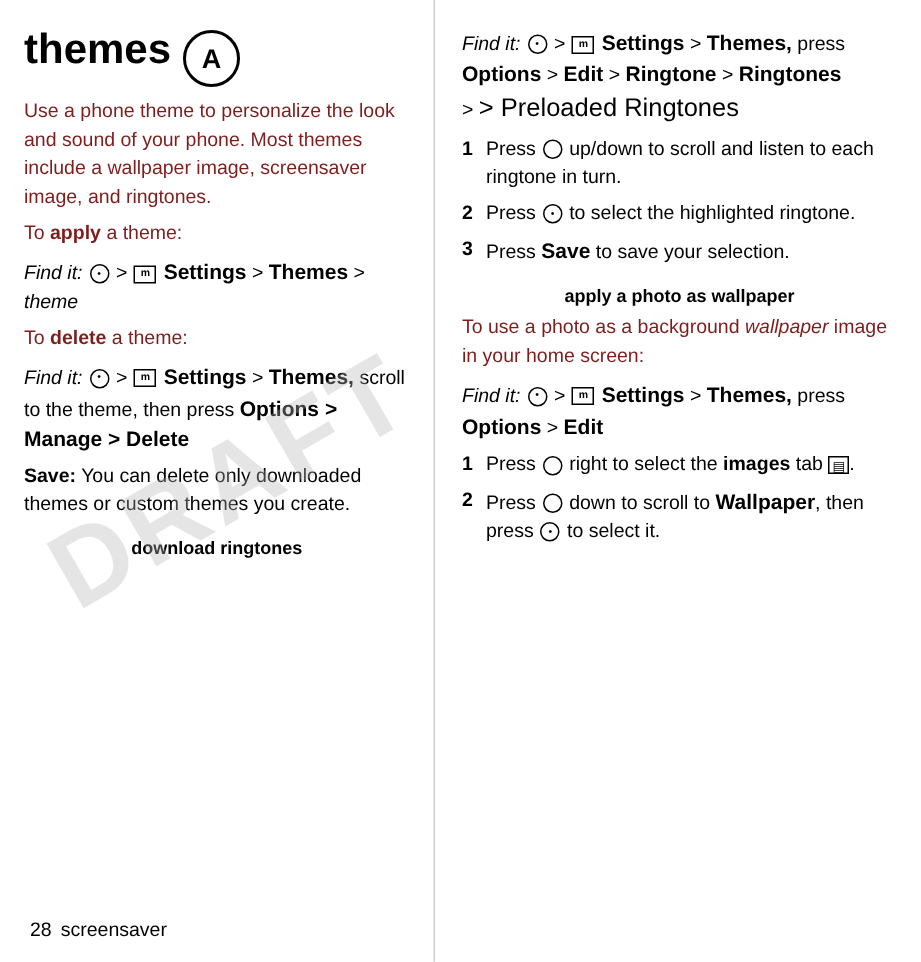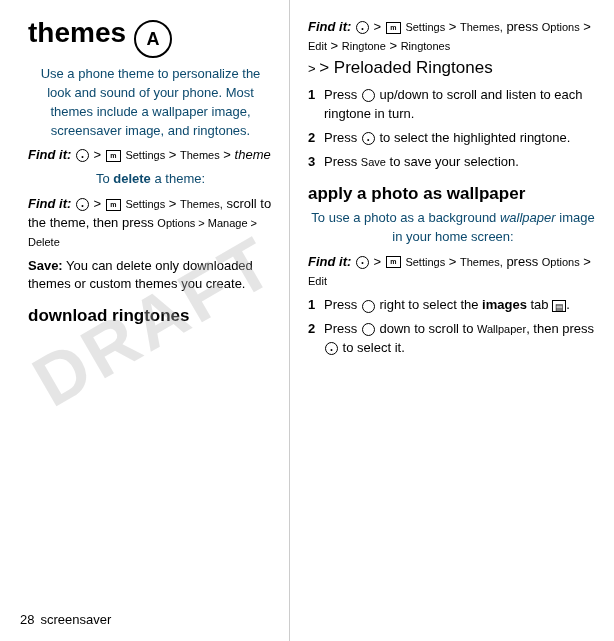--- a/index.html
+++ b/index.html
@@ -32,21 +32,21 @@
       font-weight: bold;
       font-family: Arial, sans-serif;
       pointer-events: none;
       z-index: 100;
       letter-spacing: 4px;
     }
 
     
     .left-col {
       width: 290px;
-      padding: 18px 16px 18px 28px;
+      padding: 18px 16px 18px 16px;
       border-right: 1px solid #ccc;
       position: relative;
     }
 
     
     .right-col {
       width: 324px;
       padding: 18px 16px 18px 18px;
     }
 
@@ -74,48 +74,48 @@
     
     h1.main-title {
       font-size: 28px;
       font-weight: bold;
       font-family: Arial, sans-serif;
       line-height: 1.1;
       margin-bottom: 8px;
     }
 
     h2.section-title {
-      font-size: 17px;
+      font-size: 12px;
       font-weight: bold;
       font-family: Arial, sans-serif;
       margin-top: 12px;
       margin-bottom: 5px;
       line-height: 1.2;
+      text-align: center;
     }
 
     
     p.body-text {
       font-size: 13px;
       font-family: Arial, sans-serif;
       line-height: 1.45;
       margin-bottom: 6px;
-      color: #0c4a6e;
-      text-align: center;
+      color: #7f1d1d;
     }
 
     
     .find-it {
       font-size: 13px;
       font-family: Arial, sans-serif;
       line-height: 1.45;
       margin-bottom: 5px;
     }
 
     .find-it-label {
-      font-weight: bold;
+      font-weight: normal;
       font-style: italic;
     }
 
     
     .note-text {
       font-size: 13px;
       font-family: Arial, sans-serif;
       line-height: 1.45;
       margin-bottom: 6px;
     }
@@ -207,23 +207,23 @@
       font-size: 18px;
       font-weight: bold;
       font-family: Arial, sans-serif;
       float: right;
       margin-left: 8px;
       margin-top: 2px;
     }
 
     
     .menu-item {
-      font-size: 11px;
-      font-family: Arial, sans-serif;
-      font-weight: normal;
+      font-size: 14px;
+      font-family: Arial, sans-serif;
+      font-weight: bold;
     }
 
     .preloaded-bold {
       font-weight: normal;
       font-size: 17px;
     }
   </style>
 </head>
 <body>
 
@@ -235,20 +235,23 @@
 
     <div style="display:flex; align-items:flex-start; margin-bottom:7px;">
       <h1 class="main-title">themes</h1>
       <div class="a-icon">
         <span>A</span>
       </div>
     </div>
 
     <p class="body-text">Use a phone theme to personalize the look and sound of your phone. Most themes include a wallpaper image, screensaver image, and ringtones.</p>
 
+    <p class="body-text">
+      To <strong>apply</strong> <span>a theme:</span>
+    </p>
 
     <p class="find-it">
       <span class="find-it-label">Find it:</span>
       <span class="icon-circle icon-circle-dot"></span>
       &gt;
       <span class="icon-settings-box">m</span>
       <span class="menu-item"> Settings</span> &gt;
       <span class="menu-item"> Themes</span> &gt;
       <em> theme</em>
     </p>

